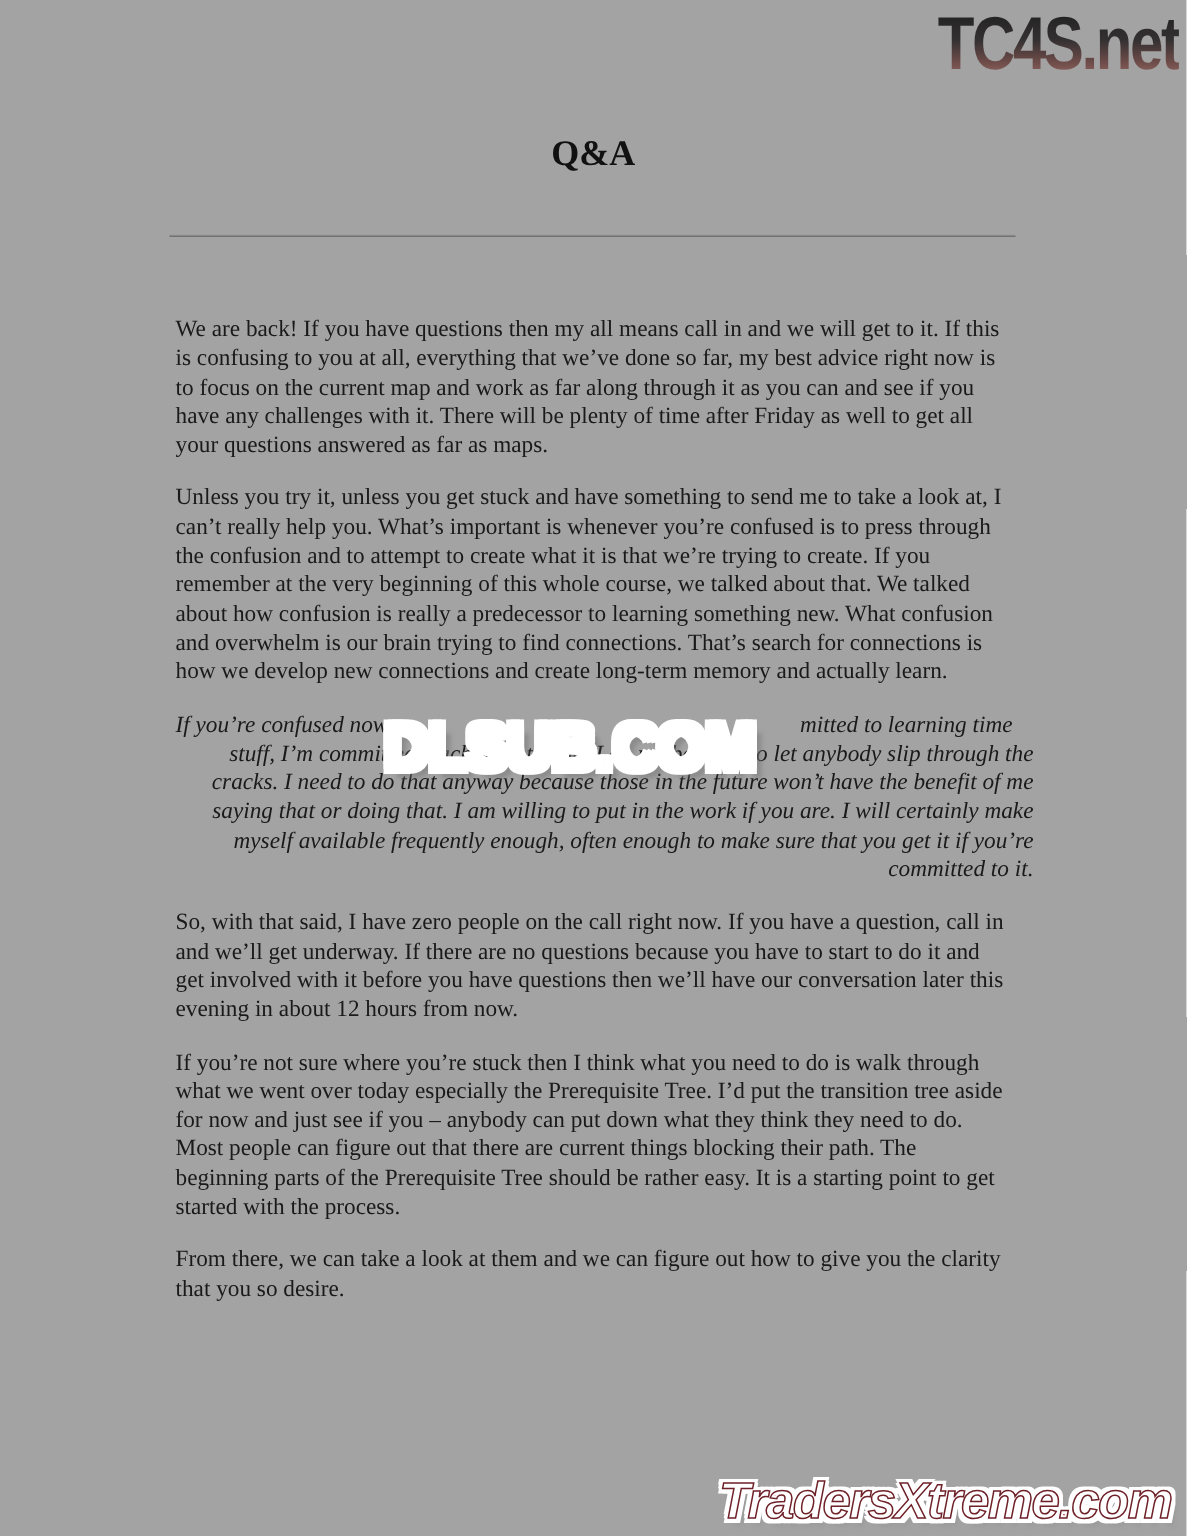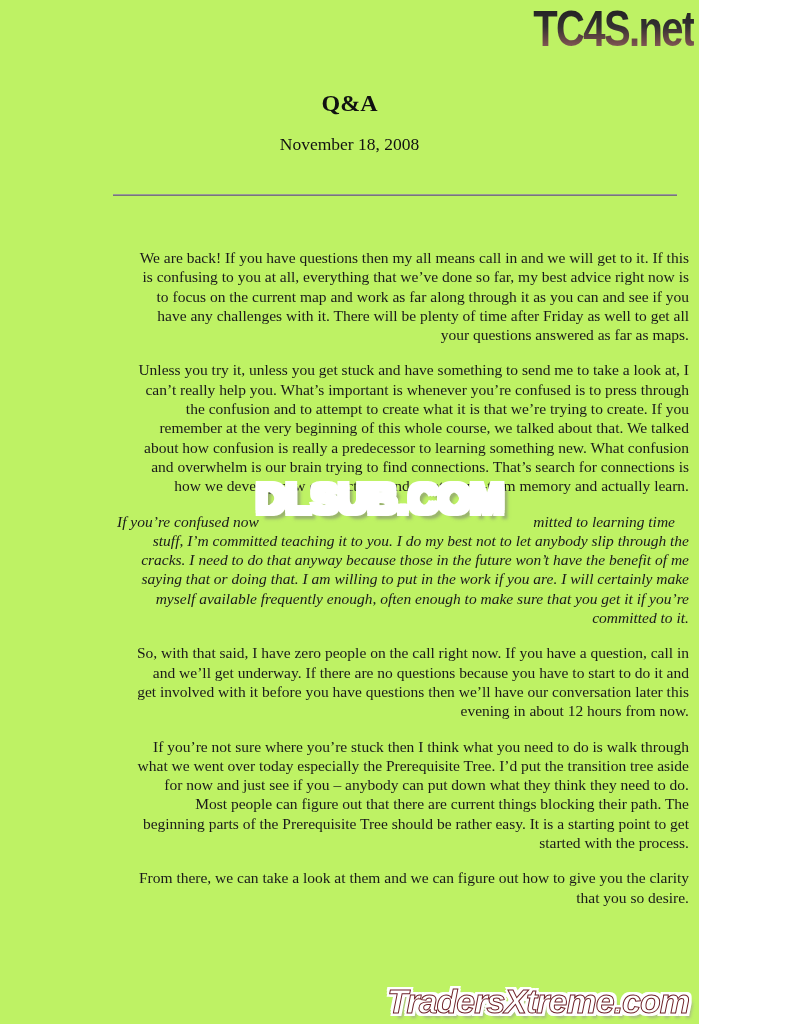--- a/index.html
+++ b/index.html
@@ -1,20 +1,20 @@
 <!DOCTYPE html>
 <html><head>
 <meta charset="utf-8">
 <style>
   html, body { margin: 0; padding: 0; background: #ffffff; }
   .page {
     position: relative;
-    width: 699px;
+    width: 791px;
     height: 1024px;
-    background: #bef264;
+    background: #a3a3a3;
     overflow: hidden;
     font-family: "Liberation Serif", serif;
     color: #1a1a1a;
   }
 
   
   .header-logo {
     position: absolute;
     top: 4px;
     right: 5px;
@@ -59,21 +59,20 @@
     margin: 52px 0 0 117px;
     width: 572px;
     font-size: 15.5px;
     line-height: 19.3px;
     color: #1a1a1a;
   }
 
   .para {
     margin: 0 0 16px 0;
     white-space: pre-line;
-    text-align: right;
   }
 
   .para-covered { position: relative; margin: 0 0 16px 0; font-style: italic; }
   .covered-line {
     display: flex;
     justify-content: space-between;
     width: 558px;
   }
   .covered-rest { white-space: pre-line; text-align: right; }
 
@@ -122,21 +121,20 @@
 </style>
 </head>
 <body>
 
 <div class="page">
 
   <div class="header-logo">TC4S.net</div>
 
   <h1 class="title">Q&amp;A</h1>
 
-  <div class="date">November 18, 2008</div>
 
   <div class="rule"></div>
 
   <div class="doc-body">
 
     <p class="para">We are back! If you have questions then my all means call in and we will get to it. If this
 is confusing to you at all, everything that we’ve done so far, my best advice right now is
 to focus on the current map and work as far along through it as you can and see if you
 have any challenges with it. There will be plenty of time after Friday as well to get all
 your questions answered as far as maps.</p>

